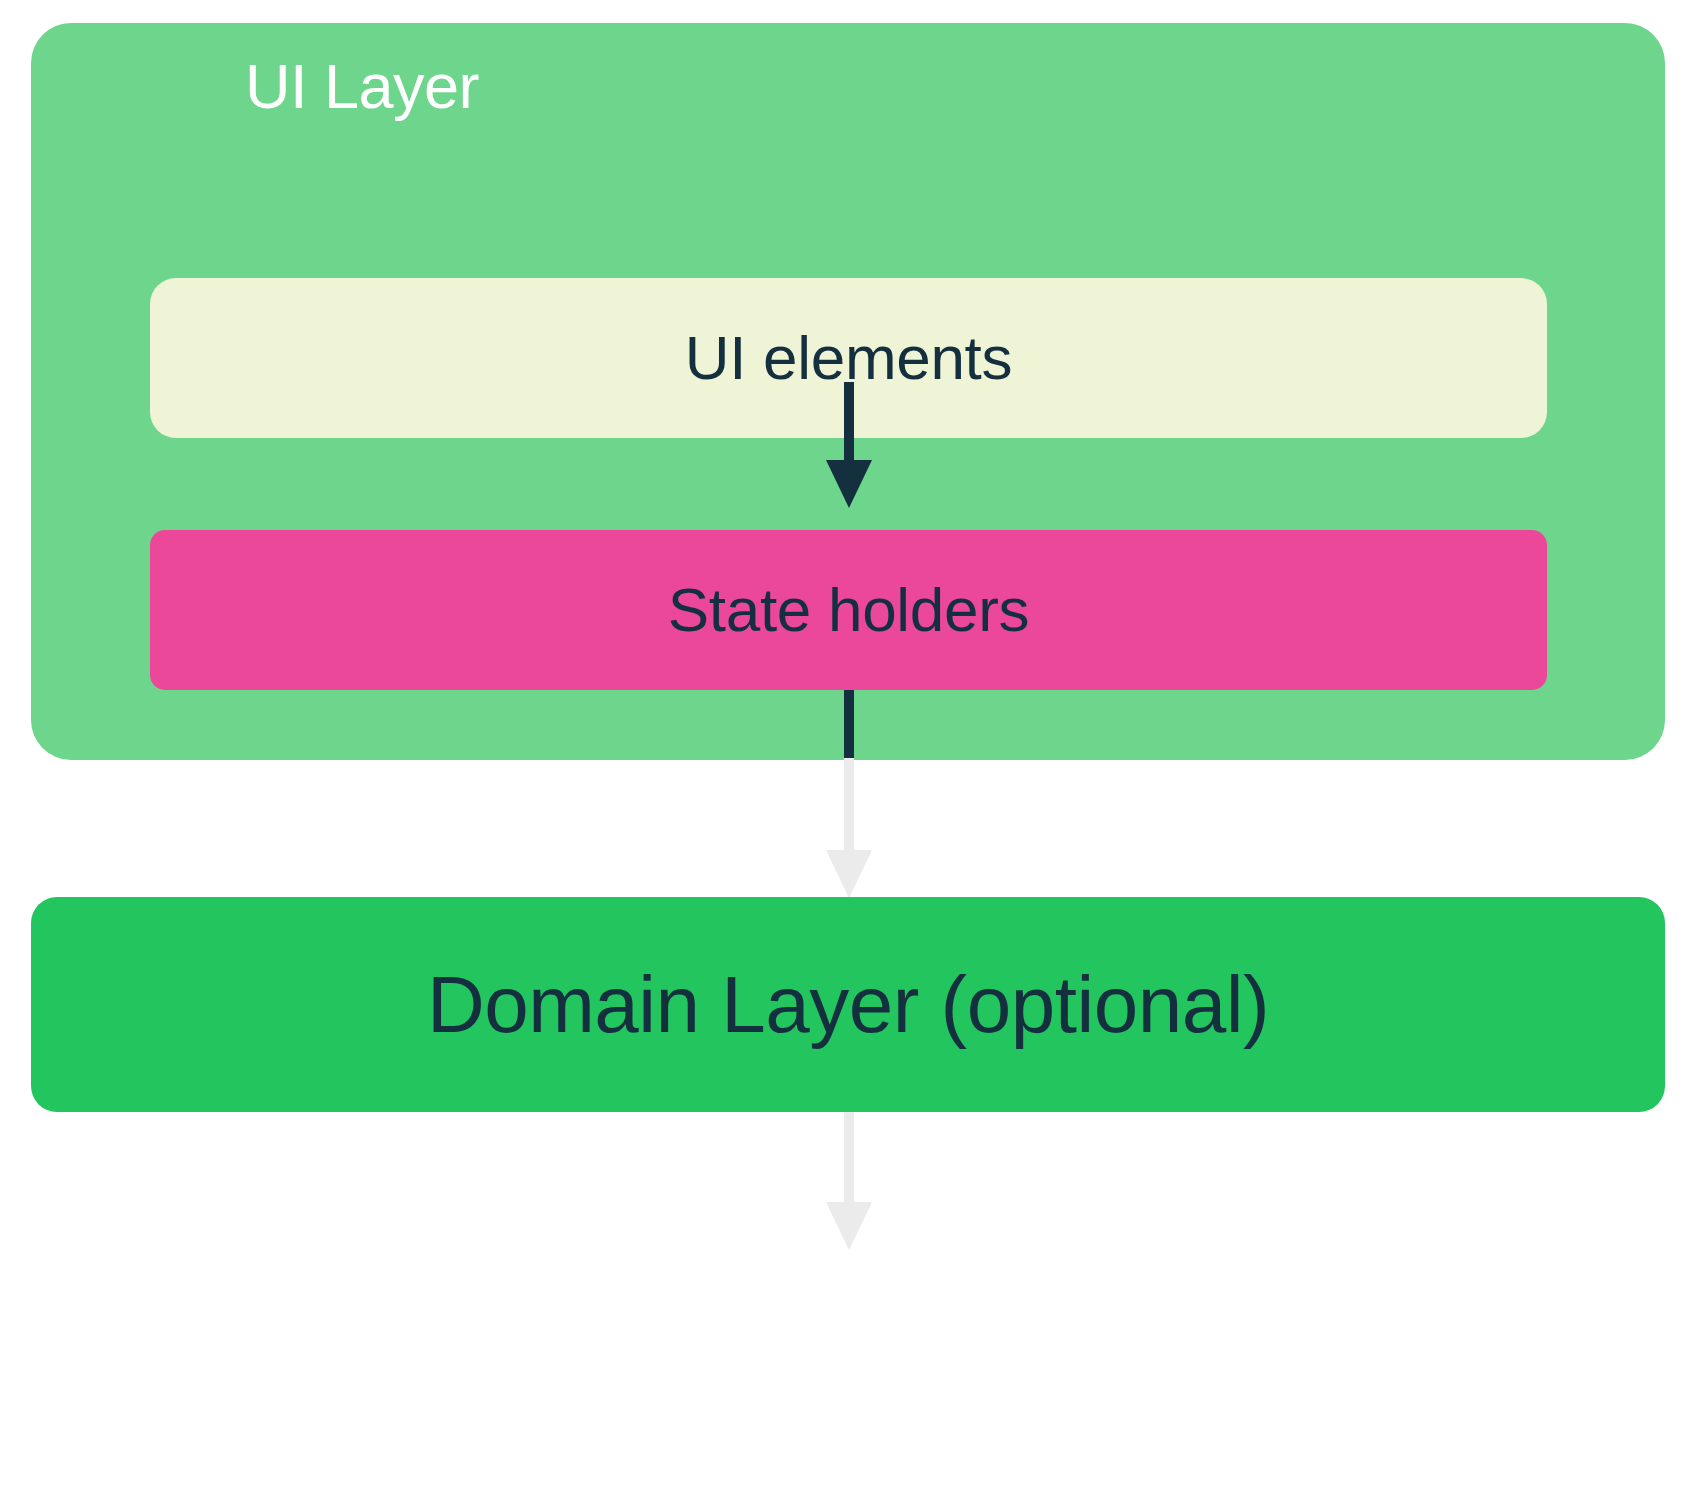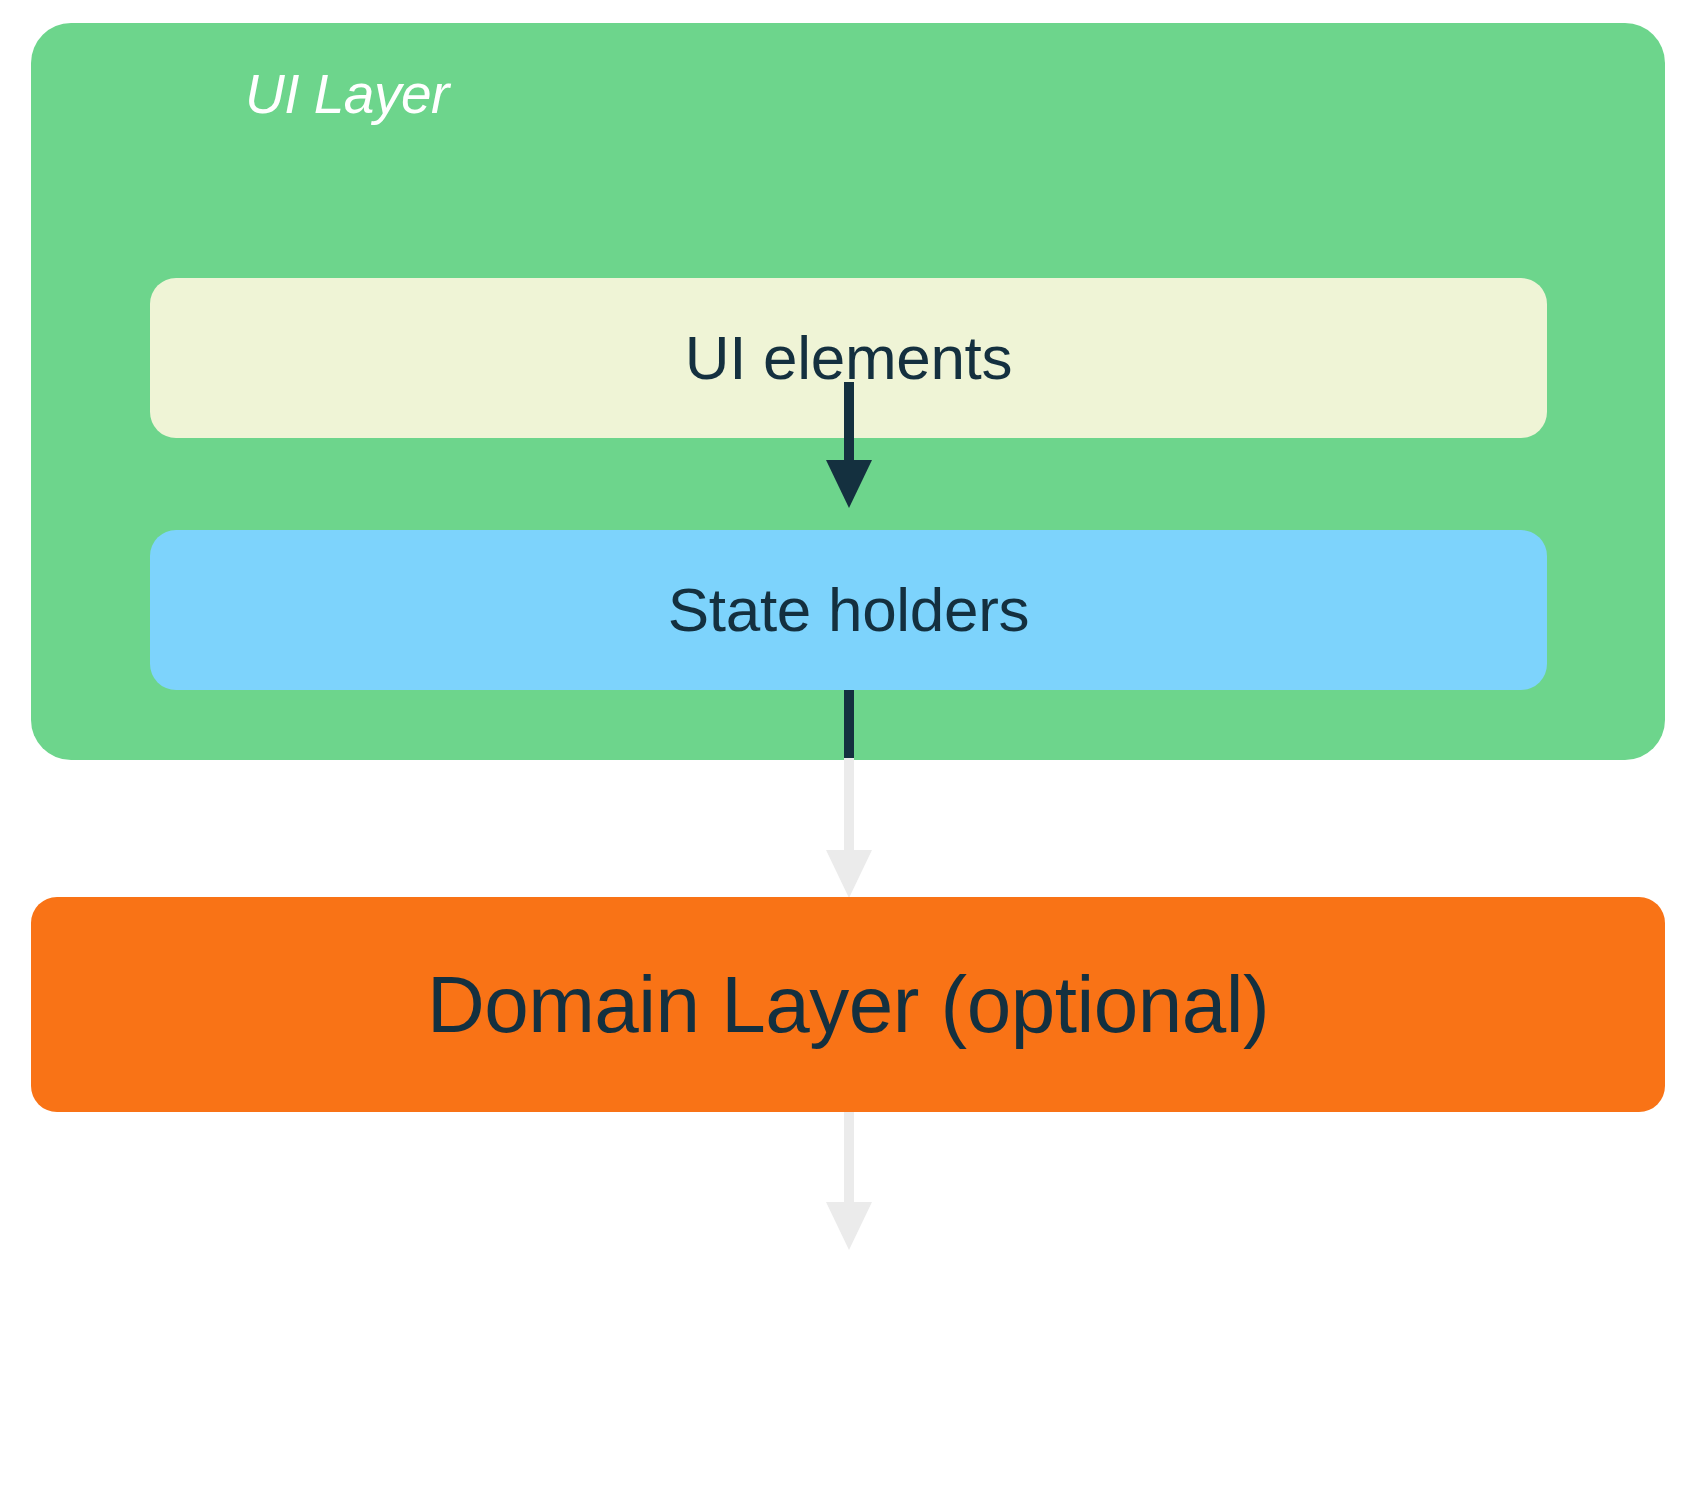--- a/index.html
+++ b/index.html
@@ -28,27 +28,26 @@
     width: 1634px;
     height: 737px;
     background: #6DD58C;
     border-radius: 40px;
     box-sizing: border-box;
   }
 
   .ui-layer-title {
     position: absolute;
     left: 214px;
-    top: 44px;
-    font-size: 55px;
+    top: 32px;
+    font-size: 63px;
     line-height: 1;
     color: #ffffff;
     letter-spacing: -0.5px;
     white-space: nowrap;
-    font-style: italic;
   }
 
   
   .inner-box {
     position: absolute;
     left: 119px;
     width: 1397px;
     height: 160px;
     border-radius: 26px;
     display: flex;
@@ -64,29 +63,30 @@
     white-space: nowrap;
   }
 
   .ui-elements-box {
     top: 222px;
     background: #EFF4D6;
     margin-top: 33px;
   }
   .state-holders-box {
     top: 507px;
-    background: #7dd3fc;
+    background: #ec4899;
+    border-radius: 15px;
   }
 
   
   .gray-box {
     position: absolute;
     left: 31px;
     width: 1634px;
-    background: #f97316;
+    background: #22c55e;
     border-radius: 26px;
     display: flex;
     align-items: center;
     justify-content: center;
     box-sizing: border-box;
   }
   .gray-box-label {
     font-size: 80px;
     line-height: 1;
     color: #14303F;

